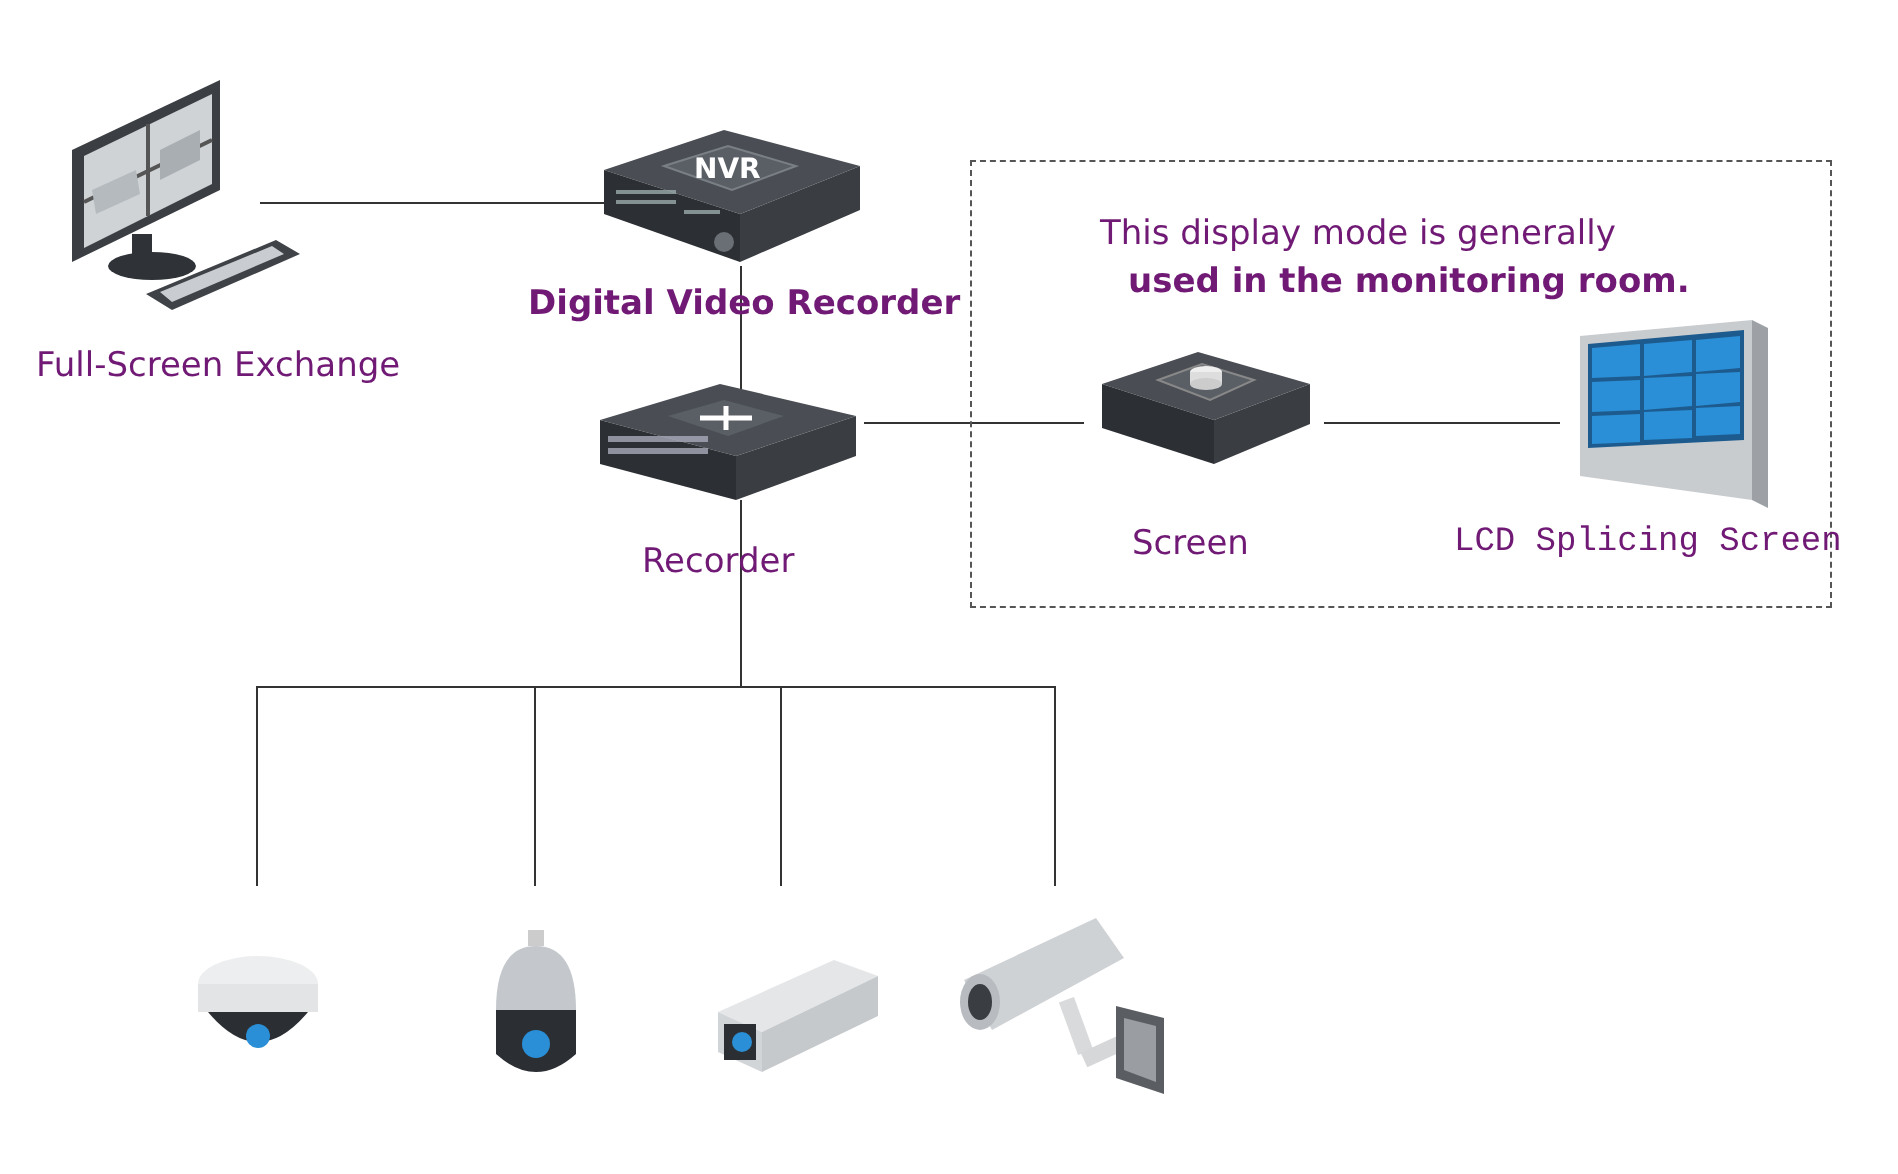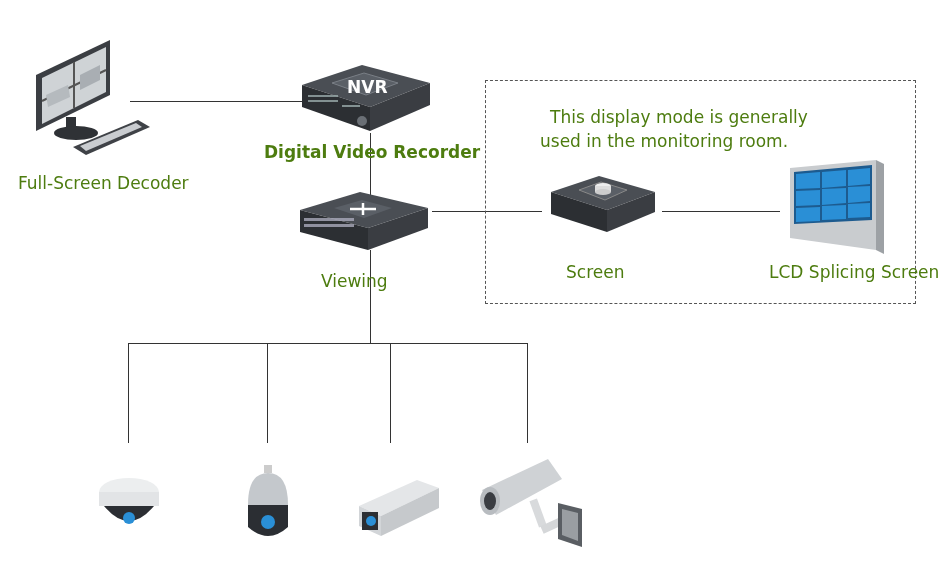--- a/index.html
+++ b/index.html
@@ -1,18 +1,18 @@
 <!DOCTYPE html>
 <html><head>
 <meta charset="utf-8">
 <style>
   html,body{margin:0;padding:0;background:#fff;}
   body{width:949px;height:587px;position:relative;overflow:hidden;font-family:"DejaVu Sans","Liberation Sans",sans-serif;color:#222;}
   .abs{position:absolute;}
-  .lbl{position:absolute;font-size:17px;white-space:nowrap;color:#4d7c0f;}
+  .lbl{position:absolute;font-size:17px;white-space:nowrap;color:#701a75;}
   .line{position:absolute;background:#333;}
   .dash-box{position:absolute;left:485px;top:80px;width:429px;height:222px;border:1px dashed #555;}
   svg{display:block;}
 </style>
 </head>
 <body>
 
 <div class="line" style="left:130px;top:101px;width:175px;height:1px;"></div>
 <div class="line" style="left:370px;top:133px;width:1px;height:65px;"></div>
 <div class="line" style="left:432px;top:211px;width:110px;height:1px;"></div>
@@ -33,59 +33,59 @@
     <line x1="46" y1="27" x2="46" y2="73" stroke="#555" stroke-width="2"></line>
     <line x1="14" y1="66" x2="78" y2="35" stroke="#555" stroke-width="2"></line>
     <polygon points="18,60 40,50 42,62 20,72" fill="#b5babe"></polygon>
     <polygon points="52,40 72,30 72,45 52,55" fill="#a9aeb3"></polygon>
     <rect x="38" y="82" width="10" height="14" fill="#2f3236"></rect>
     <ellipse cx="48" cy="98" rx="22" ry="7" fill="#2f3236"></ellipse>
     <polygon points="45,112 110,85 122,92 58,120" fill="#3f4247"></polygon>
     <polygon points="52,111 108,88 114,92 58,116" fill="#c9ccd0"></polygon>
   </svg>
 </div>
-<div class="lbl" style="left:18px;top:173px;">Full-Screen Decoder</div>
+<div class="lbl" style="left:18px;top:173px;">Full-Screen Exchange</div>
 
 <div class="abs" style="left:302px;top:55px;">
   <svg width="130" height="80" viewBox="0 0 130 80">
     <polygon points="0,30 60,10 128,28 68,52" fill="#4a4e54"></polygon>
     <polygon points="0,30 68,52 68,76 0,52" fill="#2c2f33"></polygon>
     <polygon points="68,52 128,28 128,50 68,76" fill="#3a3d42"></polygon>
     <polygon points="30,28 62,18 96,28 64,40" fill="#5a5f66" stroke="#7a7f86"></polygon>
     <g fill="#9aa" opacity=".8">
       <rect x="6" y="40" width="30" height="2"></rect>
         <rect x="6" y="45" width="30" height="2"></rect>
         <rect x="40" y="50" width="18" height="2"></rect>
     </g>
     <circle cx="60" cy="66" r="5" fill="#6a6f75"></circle>
   </svg>
 </div>
-<div class="abs" style="left:347px;top:77px;font-weight:bold;color:#fff;font-size:17px;">NVR</div>
+<div class="abs" style="left:347px;top:77px;font-weight:bold;color:#fff;font-size:14px;">NVR</div>
 <div class="lbl" style="left:264px;top:142px;background:transparent;font-weight:bold;">Digital Video Recorder</div>
 
 <div class="abs" style="left:300px;top:188px;">
   <svg width="130" height="65" viewBox="0 0 130 65">
     <polygon points="0,22 60,4 128,20 68,40" fill="#4a4e54"></polygon>
     <polygon points="0,22 68,40 68,62 0,44" fill="#2c2f33"></polygon>
     <polygon points="68,40 128,20 128,40 68,62" fill="#3a3d42"></polygon>
     <polygon points="34,20 62,12 92,20 64,30" fill="#5a5f66"></polygon>
     <g stroke="#fff" stroke-width="2.5" fill="none">
       <line x1="50" y1="21" x2="76" y2="21"></line>
         <line x1="63" y1="15" x2="63" y2="27"></line>
     </g>
     <g fill="#aab" opacity=".8">
       <rect x="4" y="30" width="50" height="3"></rect>
         <rect x="4" y="36" width="50" height="3"></rect>
     </g>
   </svg>
 </div>
-<div class="lbl" style="left:321px;top:271px;">Viewing</div>
+<div class="lbl" style="left:321px;top:271px;">Recorder</div>
 
 <div class="lbl" style="left:550px;top:107px;">This display mode is generally</div>
-<div class="lbl" style="left:540px;top:131px;">used in the monitoring room.</div>
+<div class="lbl" style="left:564px;top:131px;font-weight:bold;">used in the monitoring room.</div>
 
 <div class="abs" style="left:549px;top:170px;">
   <svg width="110" height="65" viewBox="0 0 110 65">
     <polygon points="2,22 50,6 106,22 58,40" fill="#4a4e54"></polygon>
     <polygon points="2,22 58,40 58,62 2,44" fill="#2c2f33"></polygon>
     <polygon points="58,40 106,22 106,42 58,62" fill="#3a3d42"></polygon>
     <polygon points="30,20 52,12 78,20 56,30" fill="#5a5f66" stroke="#888"></polygon>
     <ellipse cx="54" cy="16" rx="8" ry="3" fill="#eee"></ellipse>
     <rect x="46" y="16" width="16" height="6" fill="#ddd"></rect>
     <ellipse cx="54" cy="22" rx="8" ry="3" fill="#ccc"></ellipse>
@@ -104,21 +104,21 @@
         <polygon points="58,12 80,10 80,26 58,28"></polygon>
       <polygon points="6,33 30,32 30,47 6,48"></polygon>
         <polygon points="32,31 56,30 56,45 32,47"></polygon>
         <polygon points="58,29 80,28 80,43 58,45"></polygon>
       <polygon points="6,50 30,49 30,63 6,64"></polygon>
         <polygon points="32,48 56,47 56,61 32,62"></polygon>
         <polygon points="58,46 80,45 80,59 58,60"></polygon>
     </g>
   </svg>
 </div>
-<div class="lbl" style="left:769px;top:262px;">LCD Splicing Screen</div>
+<div class="lbl" style="left:727px;top:262px;font-family:Liberation Mono, monospace;">LCD Splicing Screen</div>
 
 <div class="abs" style="left:96px;top:470px;">
   <svg width="66" height="66" viewBox="0 0 66 66">
     <ellipse cx="33" cy="22" rx="30" ry="14" fill="#eceeef"></ellipse>
     <rect x="3" y="22" width="60" height="14" fill="#e2e4e6"></rect>
     <path d="M8,36 Q33,66 58,36 Z" fill="#2b2e33"></path>
     <circle cx="33" cy="48" r="6" fill="#2a8fd6"></circle>
   </svg>
 </div>
 <div class="abs" style="left:243px;top:465px;">

